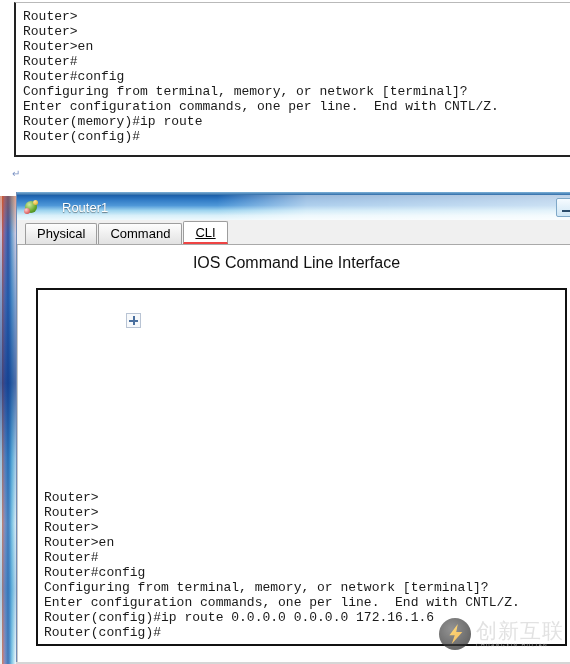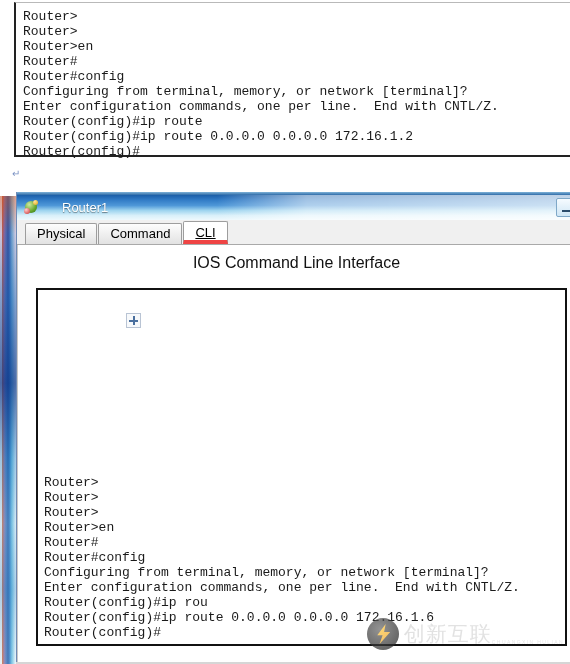--- a/index.html
+++ b/index.html
@@ -196,21 +196,21 @@
     border: 1px solid #9d9d9d;
     border-bottom: none;
     border-radius: 2px 2px 0 0;
     box-sizing: border-box;
     font-family: "Liberation Sans", sans-serif;
   }
   .tab.active {
     background: #ffffff;
     height: 23px;
     line-height: 22px;
-    border-bottom: 4px solid #ef4444;
+    border-bottom: 2px solid #ef4444;
     position: relative;
     z-index: 2;
     text-decoration: underline;
   }
 
   
   #win-body {
     position: relative;
     height: 418px;
     background: #ffffff;
@@ -286,22 +286,22 @@
   #wm-logo .bolt {
     position: absolute;
     left: 7px; top: 6px;
     width: 19px; height: 20px;
     background: linear-gradient(135deg, #ffd24a, #f0a024);
     clip-path: polygon(62% 0%, 18% 56%, 46% 56%, 30% 100%, 86% 40%, 54% 40%);
   }
   #wm-text {
     margin-left: 5px;
     display: flex;
+    flex-direction: column;
     justify-content: center;
-    align-items: flex-end;
   }
   #wm-cn {
     font-size: 21px;
     color: #d7d7d7;
     letter-spacing: 1px;
     font-family: "DejaVu Sans", sans-serif;
     line-height: 22px;
   }
   #wm-sub {
     font-size: 5px;
@@ -324,22 +324,21 @@
 <body>
 
 <div id="top-console">
   <div class="line">Router&gt;</div>
   <div class="line">Router&gt;</div>
   <div class="line">Router&gt;en</div>
   <div class="line">Router#</div>
   <div class="line">Router#config</div>
   <div class="line">Configuring from terminal, memory, or network [terminal]?</div>
   <div class="line">Enter configuration commands, one per line.  End with CNTL/Z.</div>
-  <div class="line">Router(config)#ip route</div>
-  <div class="line">Router(config)#ip route 0.0.0.0 0.0.0.0 172.16.1.2</div>
+  <div class="line">Router(memory)#ip route</div>
   <div class="line">Router(config)#</div>
 </div>
 
 <div id="pilcrow">↵</div>
 
 <div id="left-strip"></div>
 <div id="left-strip-b"></div>
 
 <div id="device-window">
 
@@ -378,21 +377,20 @@
 
       <div id="console-inner">
         <div class="line">Router&gt;</div>
         <div class="line">Router&gt;</div>
         <div class="line">Router&gt;</div>
         <div class="line">Router&gt;en</div>
         <div class="line">Router#</div>
         <div class="line">Router#config</div>
         <div class="line">Configuring from terminal, memory, or network [terminal]?</div>
         <div class="line">Enter configuration commands, one per line.  End with CNTL/Z.</div>
-        <div class="line">Router(config)#ip rou</div>
         <div class="line">Router(config)#ip route 0.0.0.0 0.0.0.0 172.16.1.6</div>
         <div class="line">Router(config)#</div>
       </div>
 
     </div>
   </div>
 </div>
 
 <div id="watermark">
   <div id="wm-logo">

